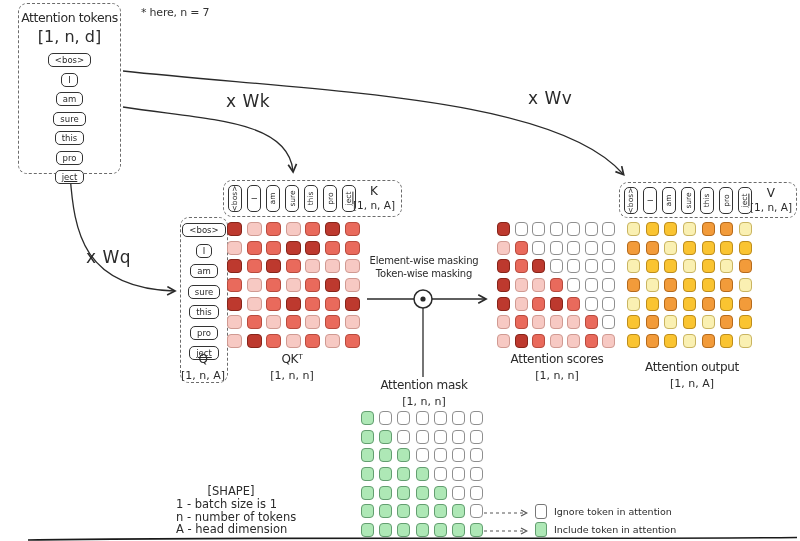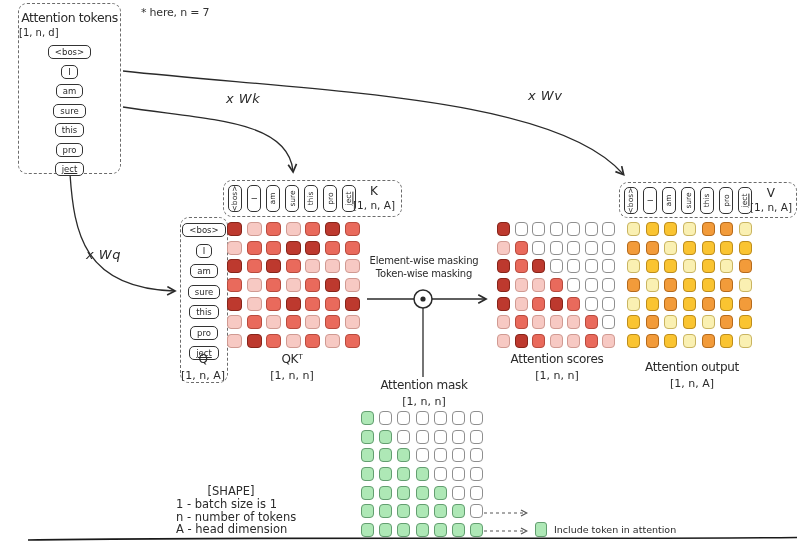--- a/index.html
+++ b/index.html
@@ -10,21 +10,21 @@
   #arrows{position:absolute;left:0;top:0;pointer-events:none;}
 
   
   .dashed-box{position:absolute;border:1.5px dashed #6b6b6b;border-radius:9px;box-sizing:border-box;background:#fff;}
   #incoming-box{left:18px;top:3px;width:103px;height:171px;}
   #k-box{left:223px;top:180px;width:179px;height:37px;}
   #v-box{left:619px;top:182px;width:178px;height:36px;}
   #q-box{left:180px;top:217px;width:48px;height:166px;}
 
   .box-title{text-align:center;font-size:12.5px;letter-spacing:-0.4px;margin-top:6px;white-space:nowrap;}
-  .box-shape{text-align:left;font-size:10px;margin-top:2px;}
+  .box-shape{text-align:center;font-size:16px;margin-top:2px;}
 
   
   .token-col{display:flex;flex-direction:column;align-items:center;gap:5.5px;margin-top:7px;}
   #q-box .token-col{margin-top:5px;gap:6.5px;}
   .chip{border:1.3px solid #333;border-radius:5px;background:#fff;box-sizing:border-box;
         display:flex;align-items:center;justify-content:center;padding:1px 6px;min-height:13px;font-size:8.5px;white-space:nowrap;}
   .token-row{display:flex;flex-direction:row;align-items:center;gap:5px;position:absolute;left:4px;top:4px;}
   .vchip{width:14px;height:27px;padding:0;}
   .vchip span{transform:rotate(-90deg);font-size:7.5px;white-space:nowrap;display:block;}
   .ul{text-decoration:underline;}
@@ -48,21 +48,21 @@
   #mask-caption{left:424px;top:378px;}
   #op-caption{left:424px;top:254px;font-size:10px;line-height:13px;letter-spacing:-0.2px;}
 
   .mat-label-inline{position:absolute;text-align:center;white-space:nowrap;}
   #k-label-block{right:6px;top:3px;}
   #v-label-block{right:4px;top:3px;}
   .mat-letter{font-size:12px;}
   .mat-shape{font-size:10.5px;margin-top:1px;}
 
   
-  .wlabel{position:absolute;font-size:13px;letter-spacing:0.5px;white-space:nowrap;font-style:italic;}
+  .wlabel{position:absolute;font-size:17px;letter-spacing:0.5px;white-space:nowrap;}
   #wk-label{left:226px;top:91px;}
   #wv-label{left:528px;top:88px;}
   #wq-label{left:86px;top:247px;}
 
   
   .note{position:absolute;font-size:11px;letter-spacing:-0.2px;white-space:nowrap;color:#333;}
   #note1{left:141px;top:6px;}
   #note2{left:141px;top:20px;}
 
   
@@ -451,20 +451,24 @@
       <div class="cell" style="background: rgb(255, 255, 255); border-color: rgb(143, 143, 143);"></div>
       <div class="cell" style="background: rgb(174, 232, 182); border-color: rgb(99, 158, 112);"></div>
       <div class="cell" style="background: rgb(174, 232, 182); border-color: rgb(99, 158, 112);"></div>
       <div class="cell" style="background: rgb(174, 232, 182); border-color: rgb(99, 158, 112);"></div>
       <div class="cell" style="background: rgb(174, 232, 182); border-color: rgb(99, 158, 112);"></div>
       <div class="cell" style="background: rgb(174, 232, 182); border-color: rgb(99, 158, 112);"></div>
       <div class="cell" style="background: rgb(174, 232, 182); border-color: rgb(99, 158, 112);"></div>
       <div class="cell" style="background: rgb(174, 232, 182); border-color: rgb(99, 158, 112);"></div>
     </div>
 
+  <div class="legend-row" id="legend-ignore">
+    <div class="legend-swatch"></div>
+    <div class="legend-text">Ignore token in attention</div>
+  </div>
   <div class="legend-row" id="legend-include">
     <div class="legend-swatch green"></div>
     <div class="legend-text">Include token in attention</div>
   </div>
 
   <div id="shape-legend">
     <div class="title">[SHAPE]</div>
     <div>1 - batch size is 1</div>
     <div>n - number of tokens</div>
     <div>A - head dimension</div>

